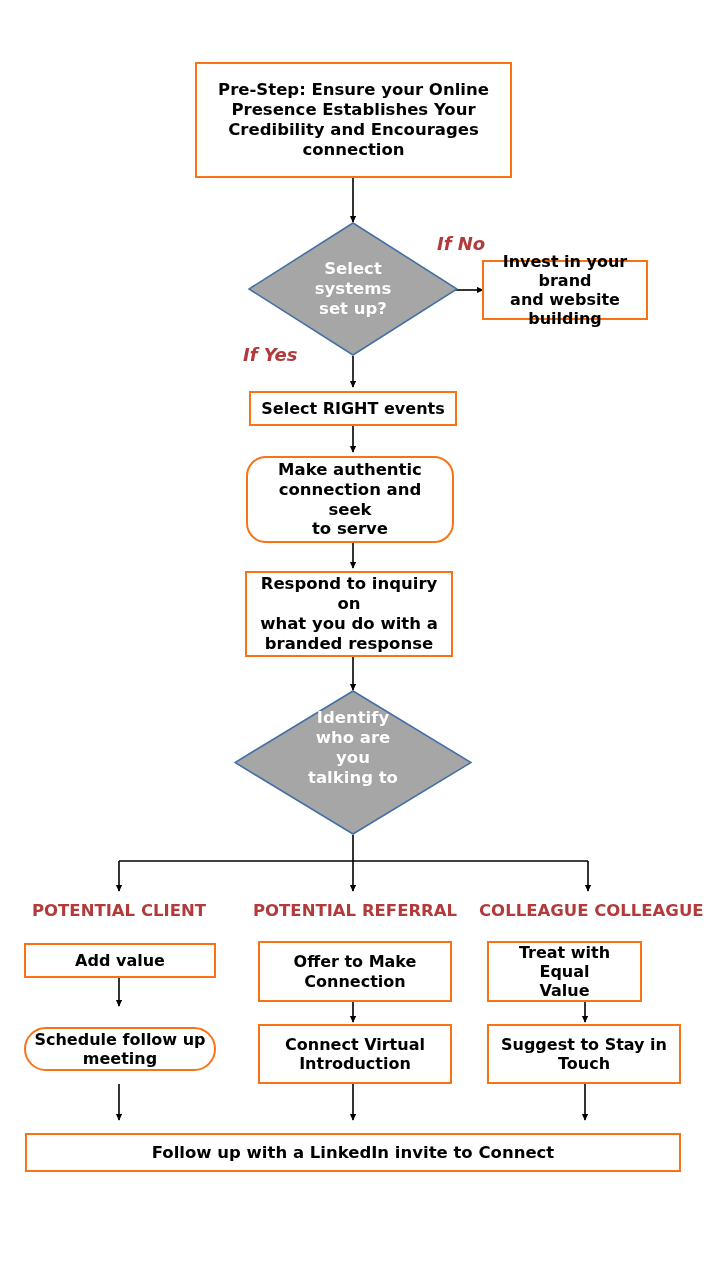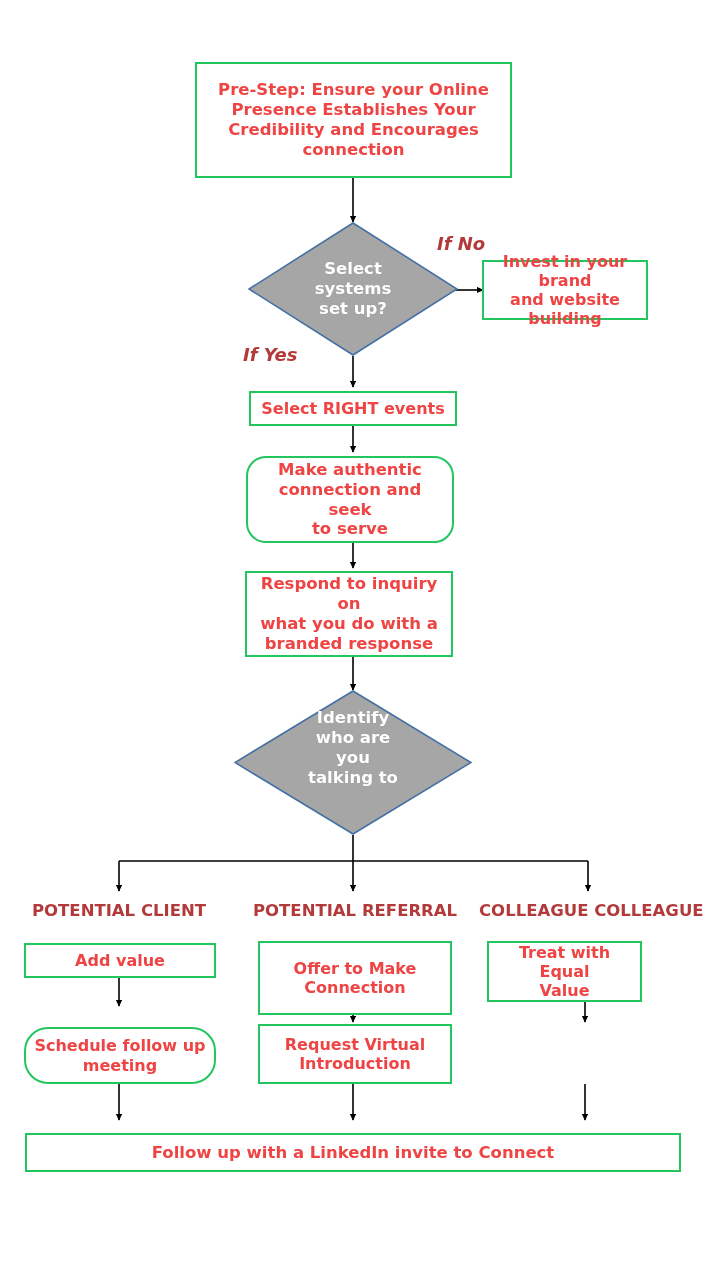--- a/index.html
+++ b/index.html
@@ -22,23 +22,23 @@
   }
   .node {
     position: absolute;
     box-sizing: border-box;
     display: flex;
     align-items: center;
     justify-content: center;
     text-align: center;
   }
   .process {
-    border: 2px solid #22c55e;
+    border: 2px solid #f97316;
     background: #ffffff;
-    color: #ef4444;
+    color: #000000;
     font-weight: bold;
     line-height: 1.2;
   }
   .process .txt {
     display: block;
     padding: 0 8px;
     white-space: pre-line;
   }
   .decision {
     color: #ffffff;
@@ -184,36 +184,40 @@
     <span>POTENTIAL REFERRAL</span>
   </div>
 
   <div class="branch-title" style="left:479px; top:901px; width:212px; font-size:16.5px; color:#b33a3a;">
     <span>COLLEAGUE COLLEAGUE</span>
   </div>
 
   <div class="node process" style="left:24px; top:943px; width:192px; height:35px; font-size:16px;">
     <span class="txt">Add value</span>
   </div>
-  <div class="node process" style="left:24px; top:1027px; width:192px; height:57px; font-size:16px;border-radius:24px;">
+  <div class="node process" style="left:24px; top:1027px; width:192px; height:44px; font-size:16px;border-radius:24px;">
     <span class="txt">Schedule follow up
 meeting</span>
   </div>
 
-  <div class="node process" style="left:258px; top:941px; width:194px; height:74px; font-size:16px;">
+  <div class="node process" style="left:258px; top:941px; width:194px; height:61px; font-size:16px;">
     <span class="txt">Offer to Make
 Connection</span>
   </div>
   <div class="node process" style="left:258px; top:1024px; width:194px; height:60px; font-size:16px;">
-    <span class="txt">Request Virtual
+    <span class="txt">Connect Virtual
 Introduction</span>
   </div>
 
   <div class="node process" style="left:487px; top:941px; width:155px; height:61px; font-size:16px;">
     <span class="txt">Treat with Equal
 Value</span>
   </div>
+  <div class="node process" style="left:487px; top:1024px; width:194px; height:60px; font-size:16px;">
+    <span class="txt">Suggest to Stay in
+Touch</span>
+  </div>
 
   <div class="node process" style="left:25px; top:1133px; width:656px; height:39px; font-size:16.5px;">
     <span class="txt">Follow up with a LinkedIn invite to Connect</span>
   </div>
 
 </div>
 
 </body></html>

